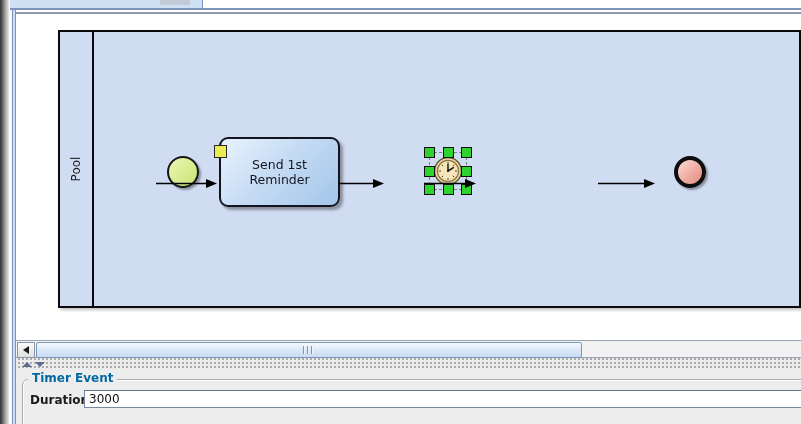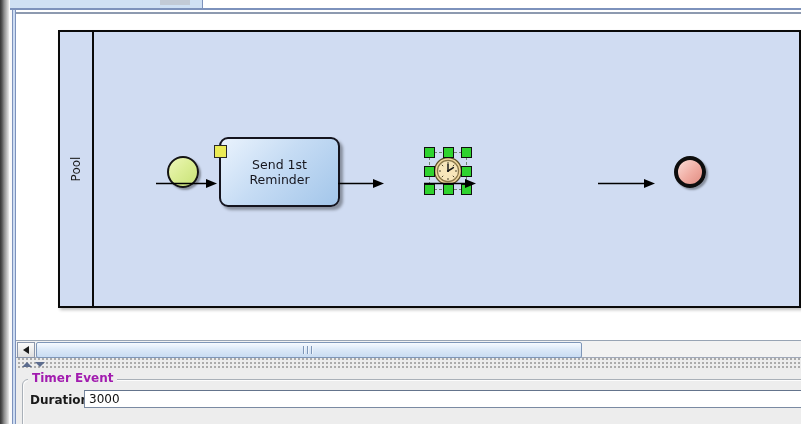--- a/index.html
+++ b/index.html
@@ -72,21 +72,21 @@
   .spl-up{position:absolute;left:6px;top:4px;width:0;height:0;
       border-left:5px solid transparent;border-right:5px solid transparent;border-bottom:5px solid #5c6c8e;}
   .spl-down{position:absolute;left:19px;top:4px;width:0;height:0;
       border-left:5px solid transparent;border-right:5px solid transparent;border-top:5px solid #5c6c8e;}
   
   .props{position:absolute;left:16px;top:370px;right:0;height:54px;background:#ededed;}
   .group{position:absolute;left:6px;top:9px;right:-10px;bottom:-10px;
       border:1px solid #a9b0b8;border-radius:6px 0 0 0;
       box-shadow:inset 1px 1px 0 #fcfcfc;}
   .group-title{position:absolute;left:12px;top:1px;height:15px;line-height:15px;background:#ededed;
-      padding:0 4px;font-size:12px;font-weight:bold;color:#a21caf;}
+      padding:0 4px;font-size:12px;font-weight:bold;color:#0369a1;}
   .field-label{position:absolute;left:14px;top:23px;font-size:12px;font-weight:bold;color:#1a1a1a;}
   .field-input{position:absolute;left:68px;top:20px;right:-4px;height:18px;box-sizing:border-box;
       border:1px solid #7a8aa2;border-top-color:#64748c;background:#fff;
       font-family:"DejaVu Sans","Liberation Sans",sans-serif;font-size:12px;padding:0 4px;color:#111;}
 </style>
 </head>
 <body>
 
 <div id="app">
 

